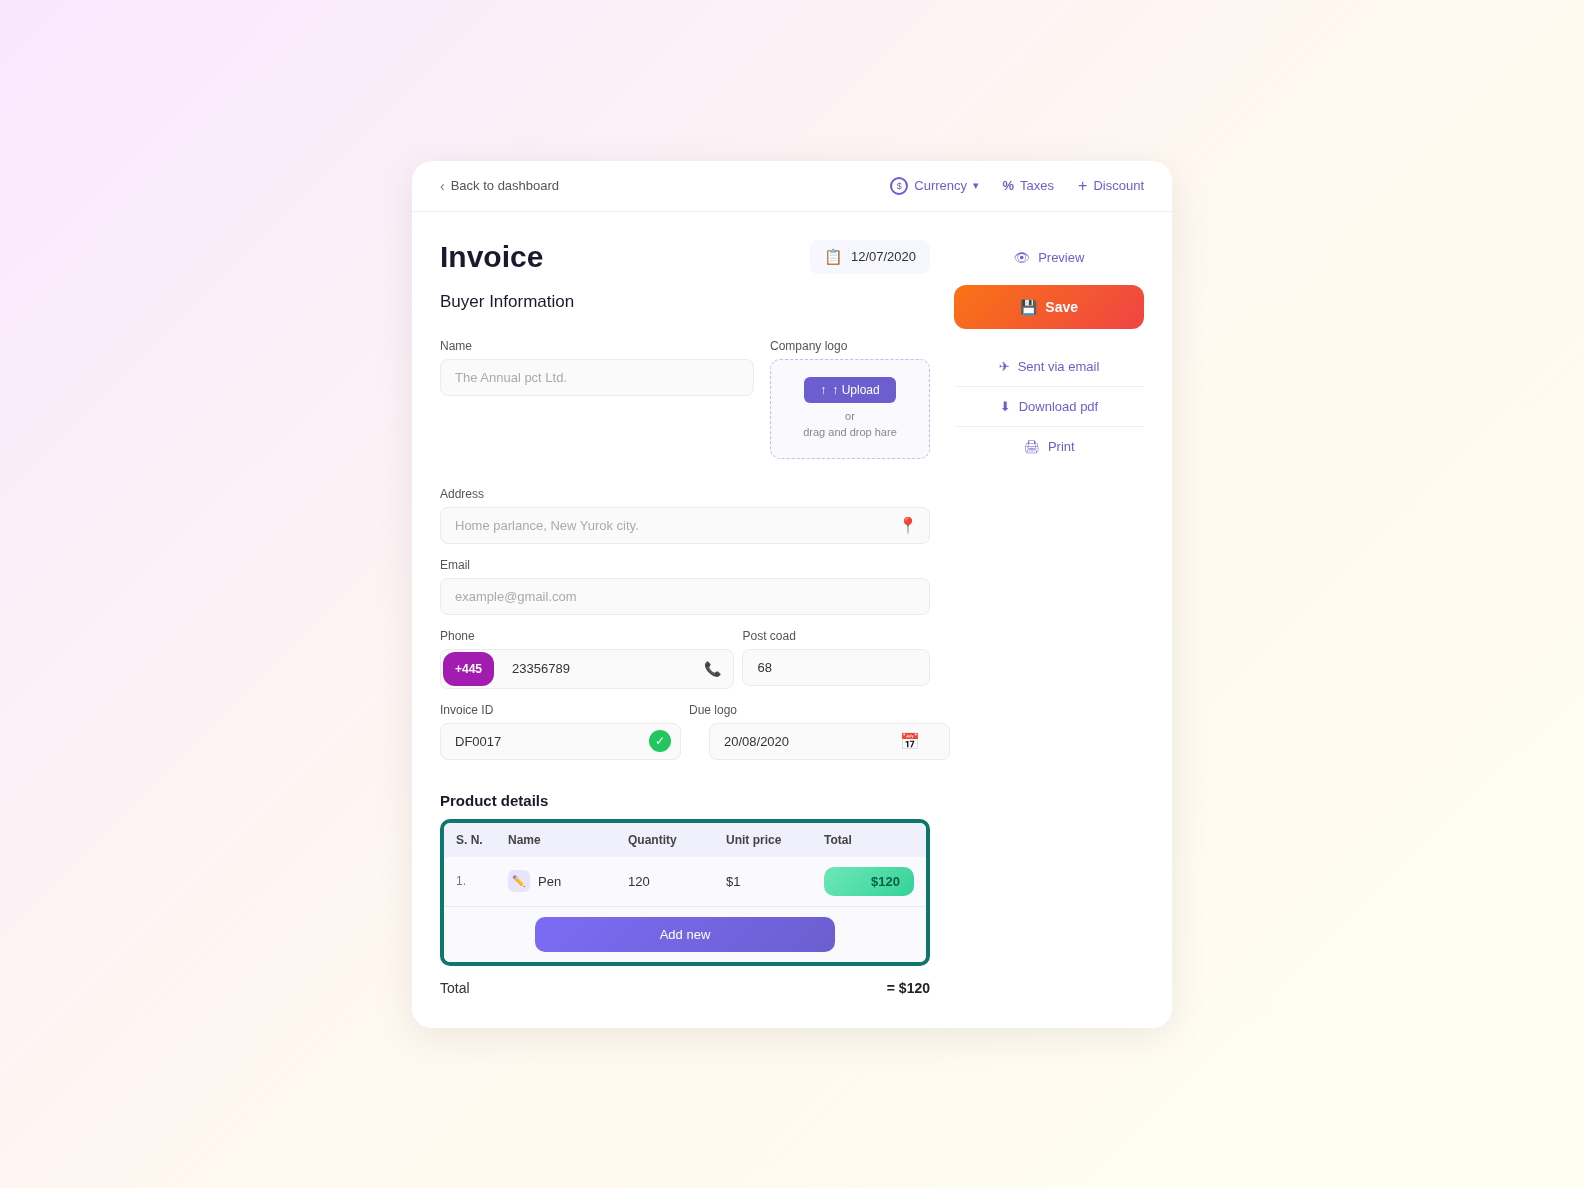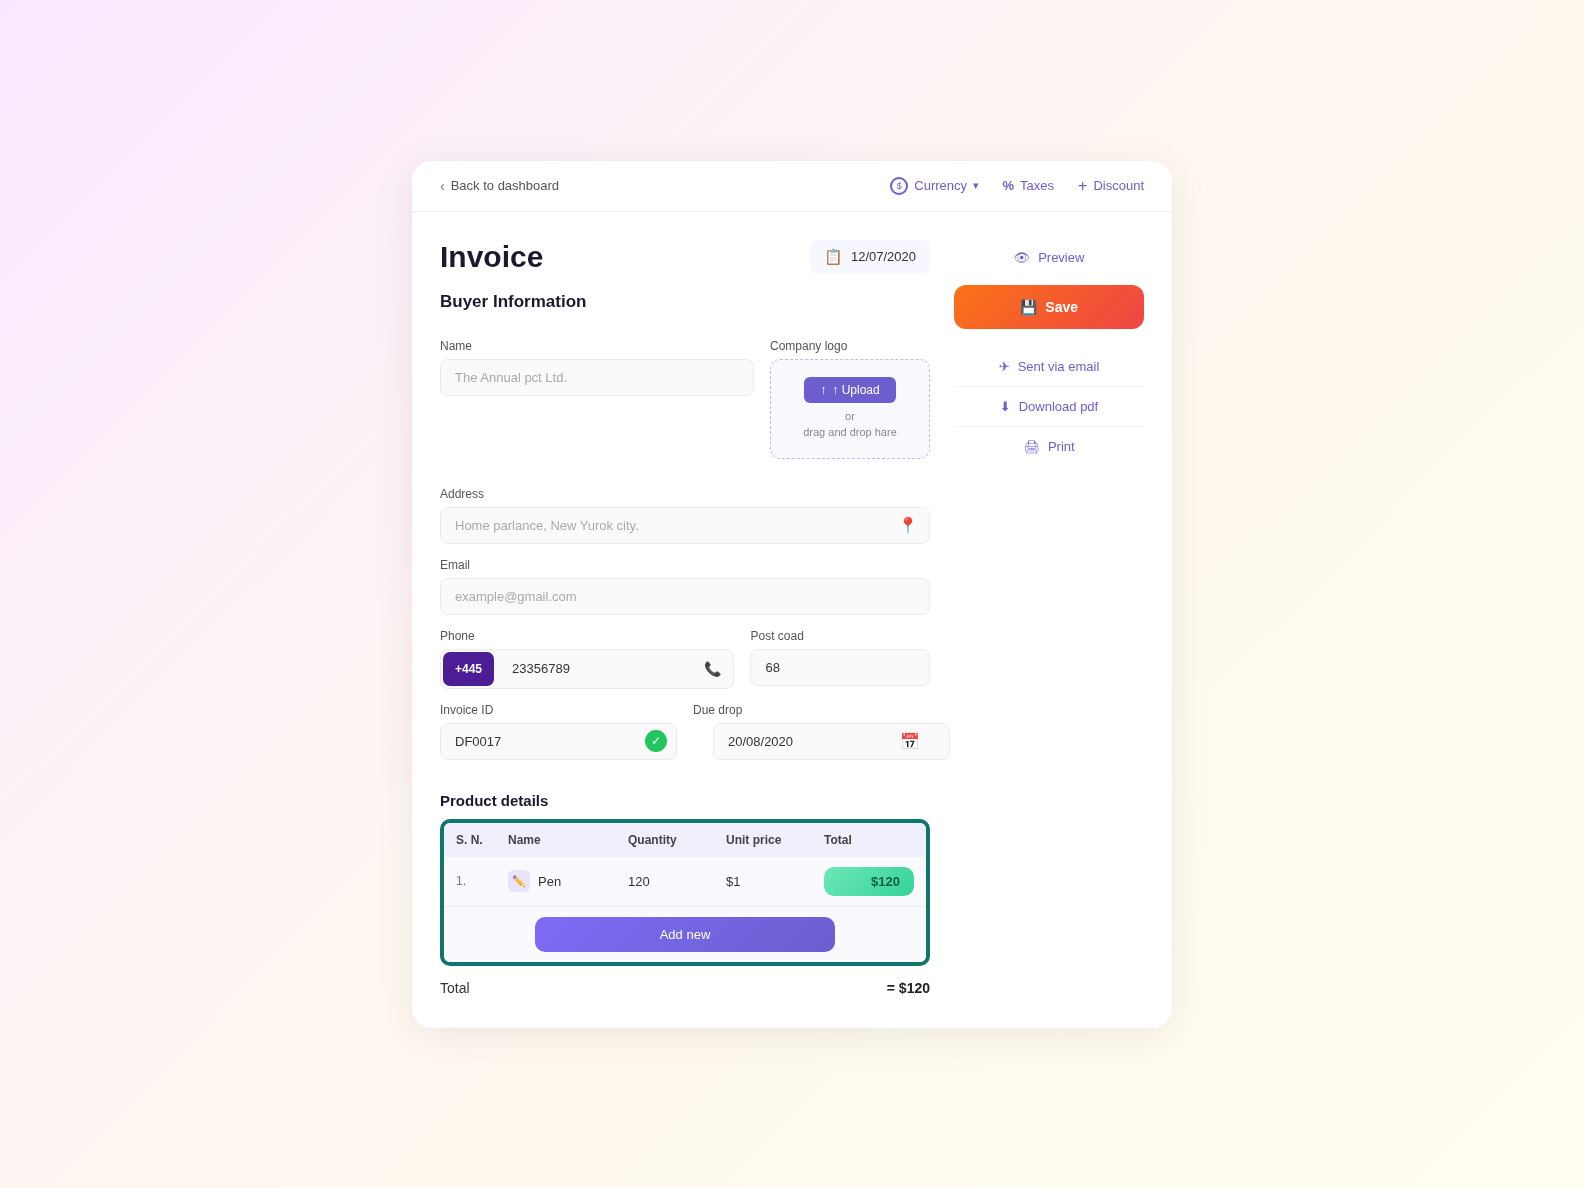--- a/index.html
+++ b/index.html
@@ -104,21 +104,21 @@
       color: #333;
       font-weight: 500;
     }
     .date-badge .cal-icon {
       font-size: 15px;
       color: #888;
     }
     
     .section-title {
       font-size: 17px;
-      font-weight: 700;
+      font-weight: 400;
       color: #1a1a2e;
       margin-bottom: 27px;
     }
     
     .field-group {
       margin-bottom: 14px;
     }
     .field-label {
       font-size: 12px;
       font-weight: 500;
@@ -146,39 +146,39 @@
       right: 12px;
       top: 50%;
       transform: translateY(-50%);
       color: #aaa;
       font-size: 16px;
     }
     
     .two-col {
       display: grid;
       grid-template-columns: 1fr 1fr;
-      gap: 16px;
+      gap: 8px;
     }
     
     .phone-row {
       display: flex;
       align-items: center;
       gap: 8px;
       border: 1px solid #ebebeb;
       border-radius: 8px;
       background: #fafafa;
       overflow: hidden;
     }
     .phone-prefix {
-      background: #4c1d95;
+      background: #a21caf;
       color: white;
       font-size: 12px;
       font-weight: 600;
       padding: 10px 12px;
-      border-radius: 7px;
+      border-radius: 12px;
       margin: 2px;
       cursor: pointer;
       white-space: nowrap;
     }
     .phone-number {
       flex: 1;
       border: none;
       background: transparent;
       font-size: 13px;
       color: #333;
@@ -495,21 +495,21 @@
 
       <div class="two-col">
         <div class="field-group">
           <div class="field-label">Invoice ID</div>
           <div class="input-check-wrap">
             <input class="field-input" type="text" value="DF0017" style="">
             <div class="check-circle">✓</div>
           </div>
         </div>
         <div class="field-group">
-          <div class="field-label">Due drop</div>
+          <div class="field-label">Due logo</div>
           <div class="input-cal-wrap">
             <input class="field-input" type="text" value="20/08/2020" style="">
             <button class="cal-btn">📅</button>
           </div>
         </div>
       </div>
 
       <div class="product-title">Product details</div>
 
       <div class="product-table">

